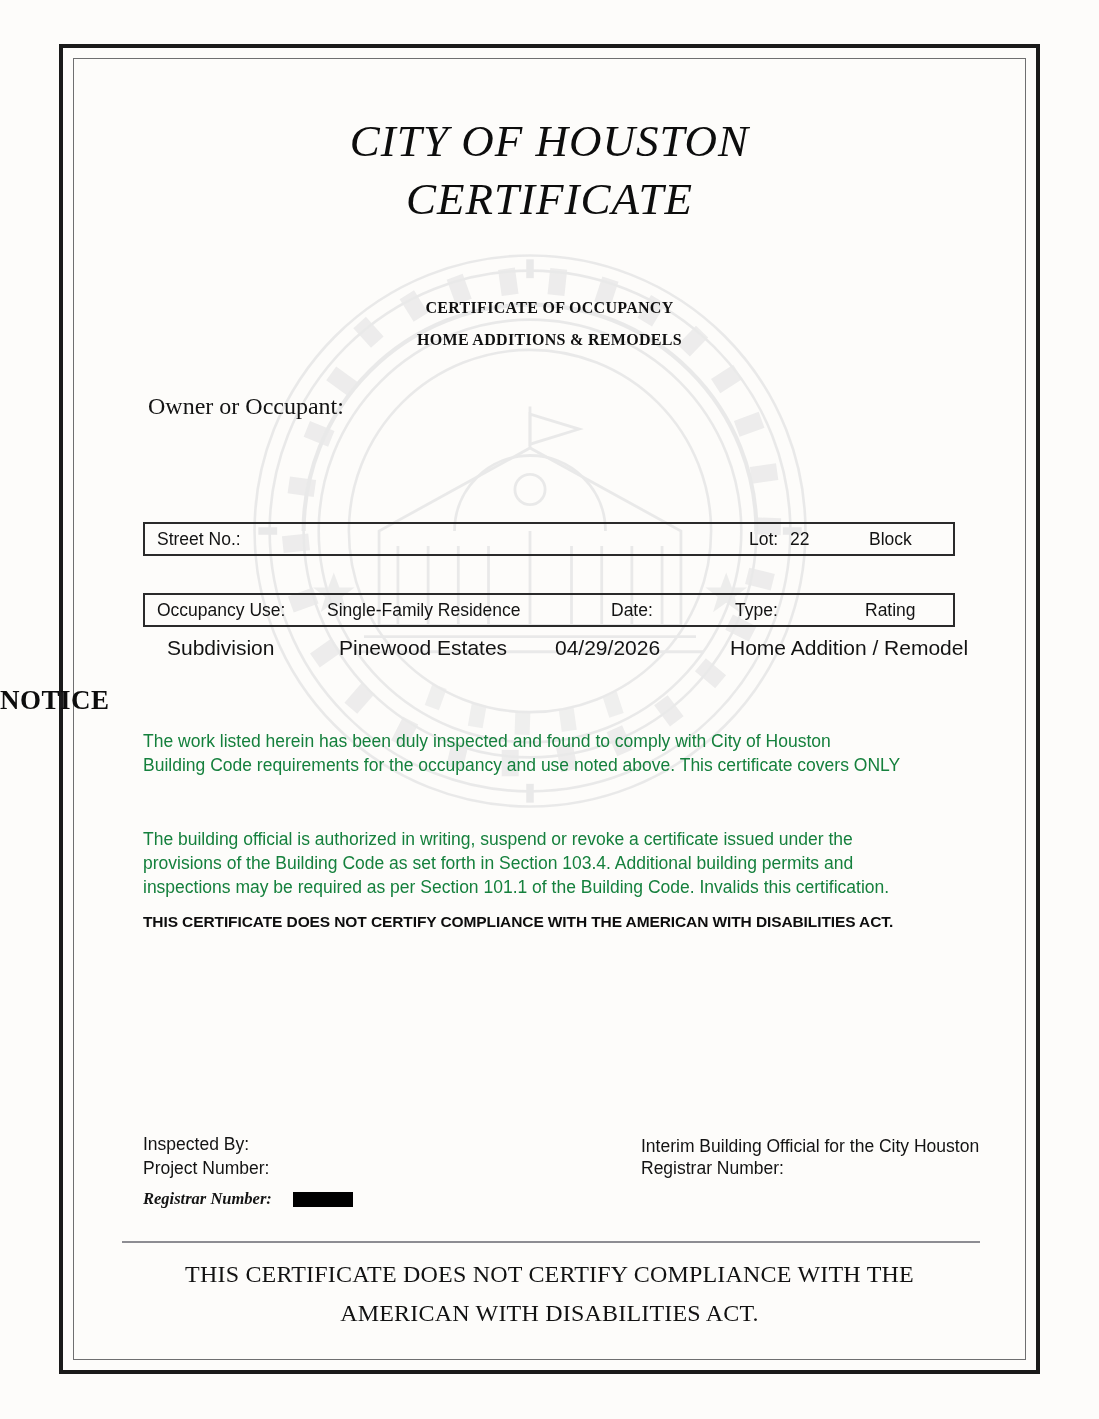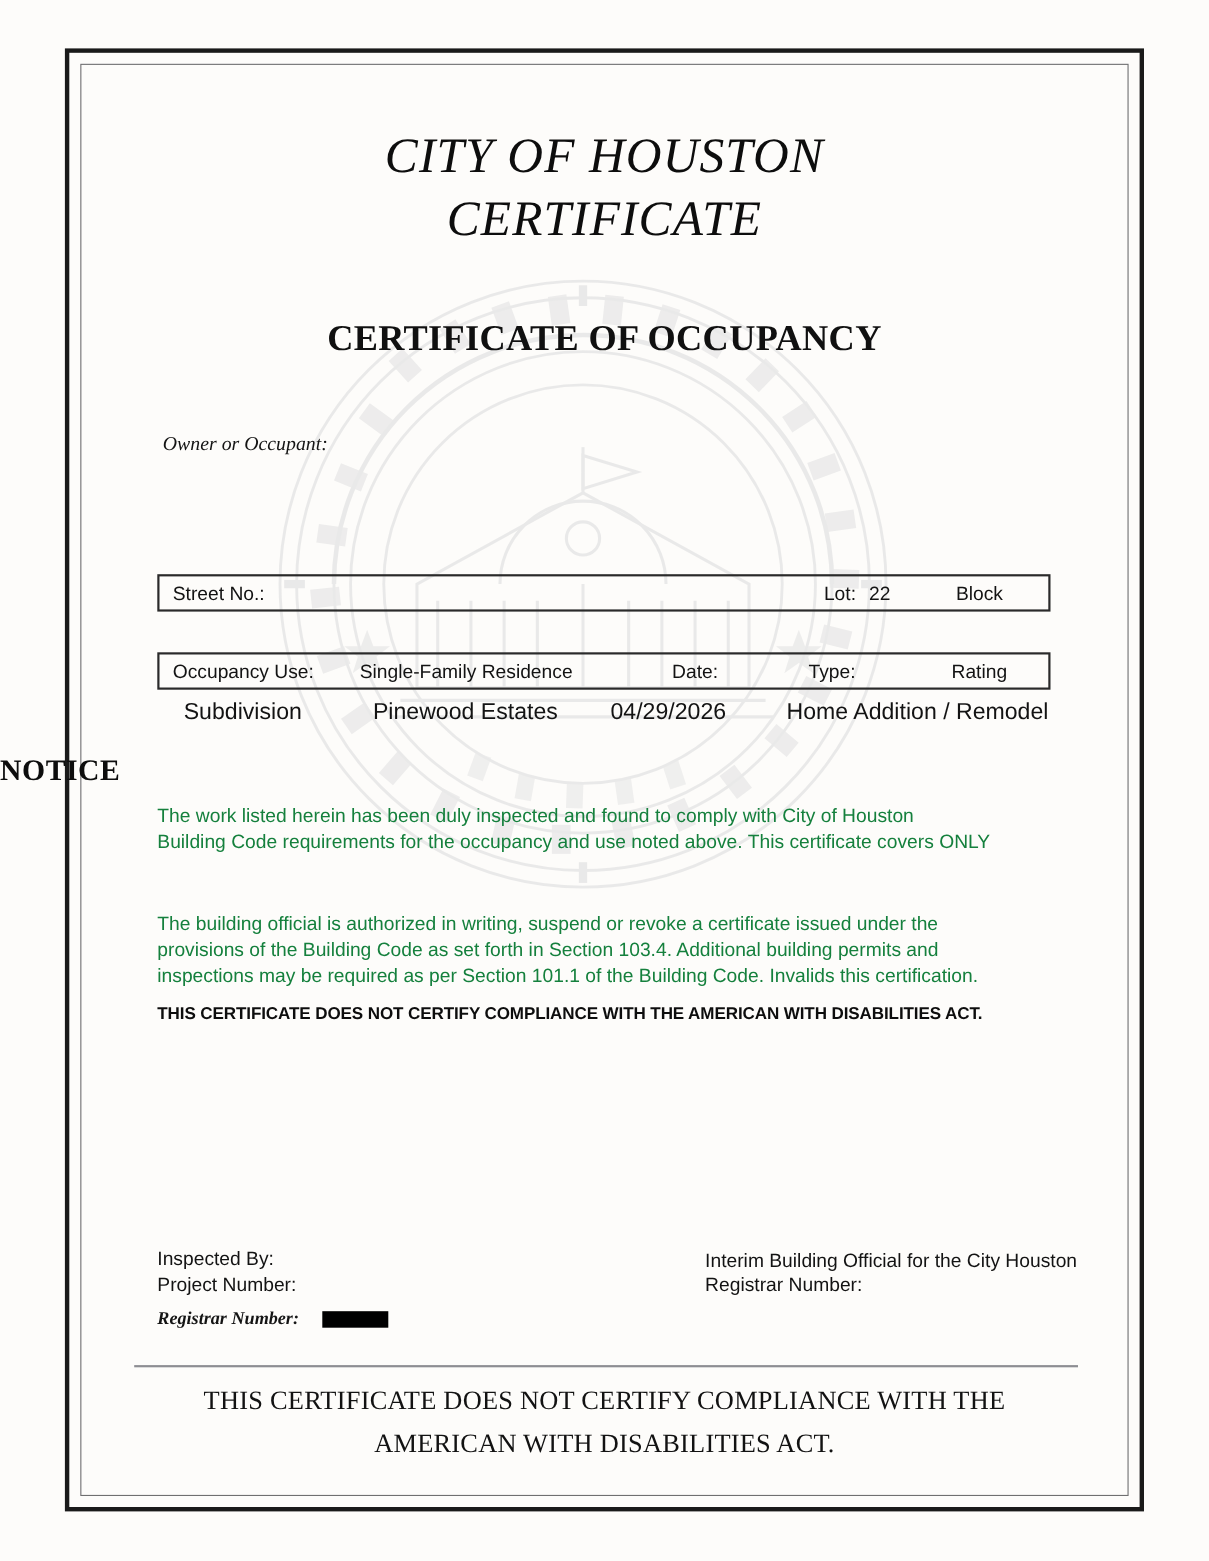--- a/index.html
+++ b/index.html
@@ -77,34 +77,33 @@
   .doc-title .line2 { display: block; }
 
   .subtitle {
     position: absolute;
     left: 0;
     top: 292px;
     width: 1099px;
     text-align: center;
     font-family: "Liberation Serif", "DejaVu Serif", serif;
     font-weight: bold;
-    font-size: 33px;
+    font-size: 16px;
     line-height: 32px;
     letter-spacing: 0.3px;
     color: #101010;
   }
   .subtitle span { display: block; }
 
   .owner-label {
     position: absolute;
     left: 148px;
     top: 393px;
     font-family: "Liberation Serif", "DejaVu Serif", serif;
-    font-style: italic;
-    font-size: 18px;
+    font-size: 24px;
     color: #141414;
   }
 
   .intro {
     position: absolute;
     left: 143px;
     top: 450px;
     width: 790px;
     font-size: 17.5px;
     line-height: 25px;
@@ -346,20 +345,21 @@
 
   <div class="content">
 
     <div class="doc-title">
       <span>CITY OF HOUSTON</span>
       <span class="line2">CERTIFICATE</span>
     </div>
 
     <div class="subtitle">
       <span>CERTIFICATE OF OCCUPANCY</span>
+      <span>HOME ADDITIONS &amp; REMODELS</span>
     </div>
 
     <div class="owner-label">Owner or Occupant:</div>
 
 
     <div class="boxrow boxrow-street">
       <div class="cell" style="left:12px;">Street No.:</div>
       <div class="cell" style="left:140px;width:440px;"></div>
       <div class="cell" style="left:604px;">Lot:</div>
       <div class="cell" style="left:645px;">22</div>
@@ -372,21 +372,21 @@
       <div class="cell" style="left:182px;">Single-Family Residence</div>
       <div class="cell" style="left:466px;">Date:</div>
       <div class="cell" style="left:590px;">Type:</div>
       <div class="cell" style="left:720px;">Rating</div>
     </div>
 
     <div class="subrow">
       <div class="subcell" style="left:24px;">Subdivision</div>
       <div class="subcell" style="left:196px;">Pinewood Estates</div>
       <div class="subcell" style="left:412px;">04/29/2026</div>
-      <div class="subcell" style="left:572px;text-align:center;">Home Addition / Remodel</div>
+      <div class="subcell" style="left:587px;text-align:center;">Home Addition / Remodel</div>
     </div>
 
     <div class="notice-heading">NOTICE</div>
 
     <div class="para para-1">
       <span>The work listed herein has been duly inspected and found to comply with City of Houston</span>
       <span>Building Code requirements for the occupancy and use noted above. This certificate covers ONLY</span>
     </div>
 
     <div class="para para-2">

